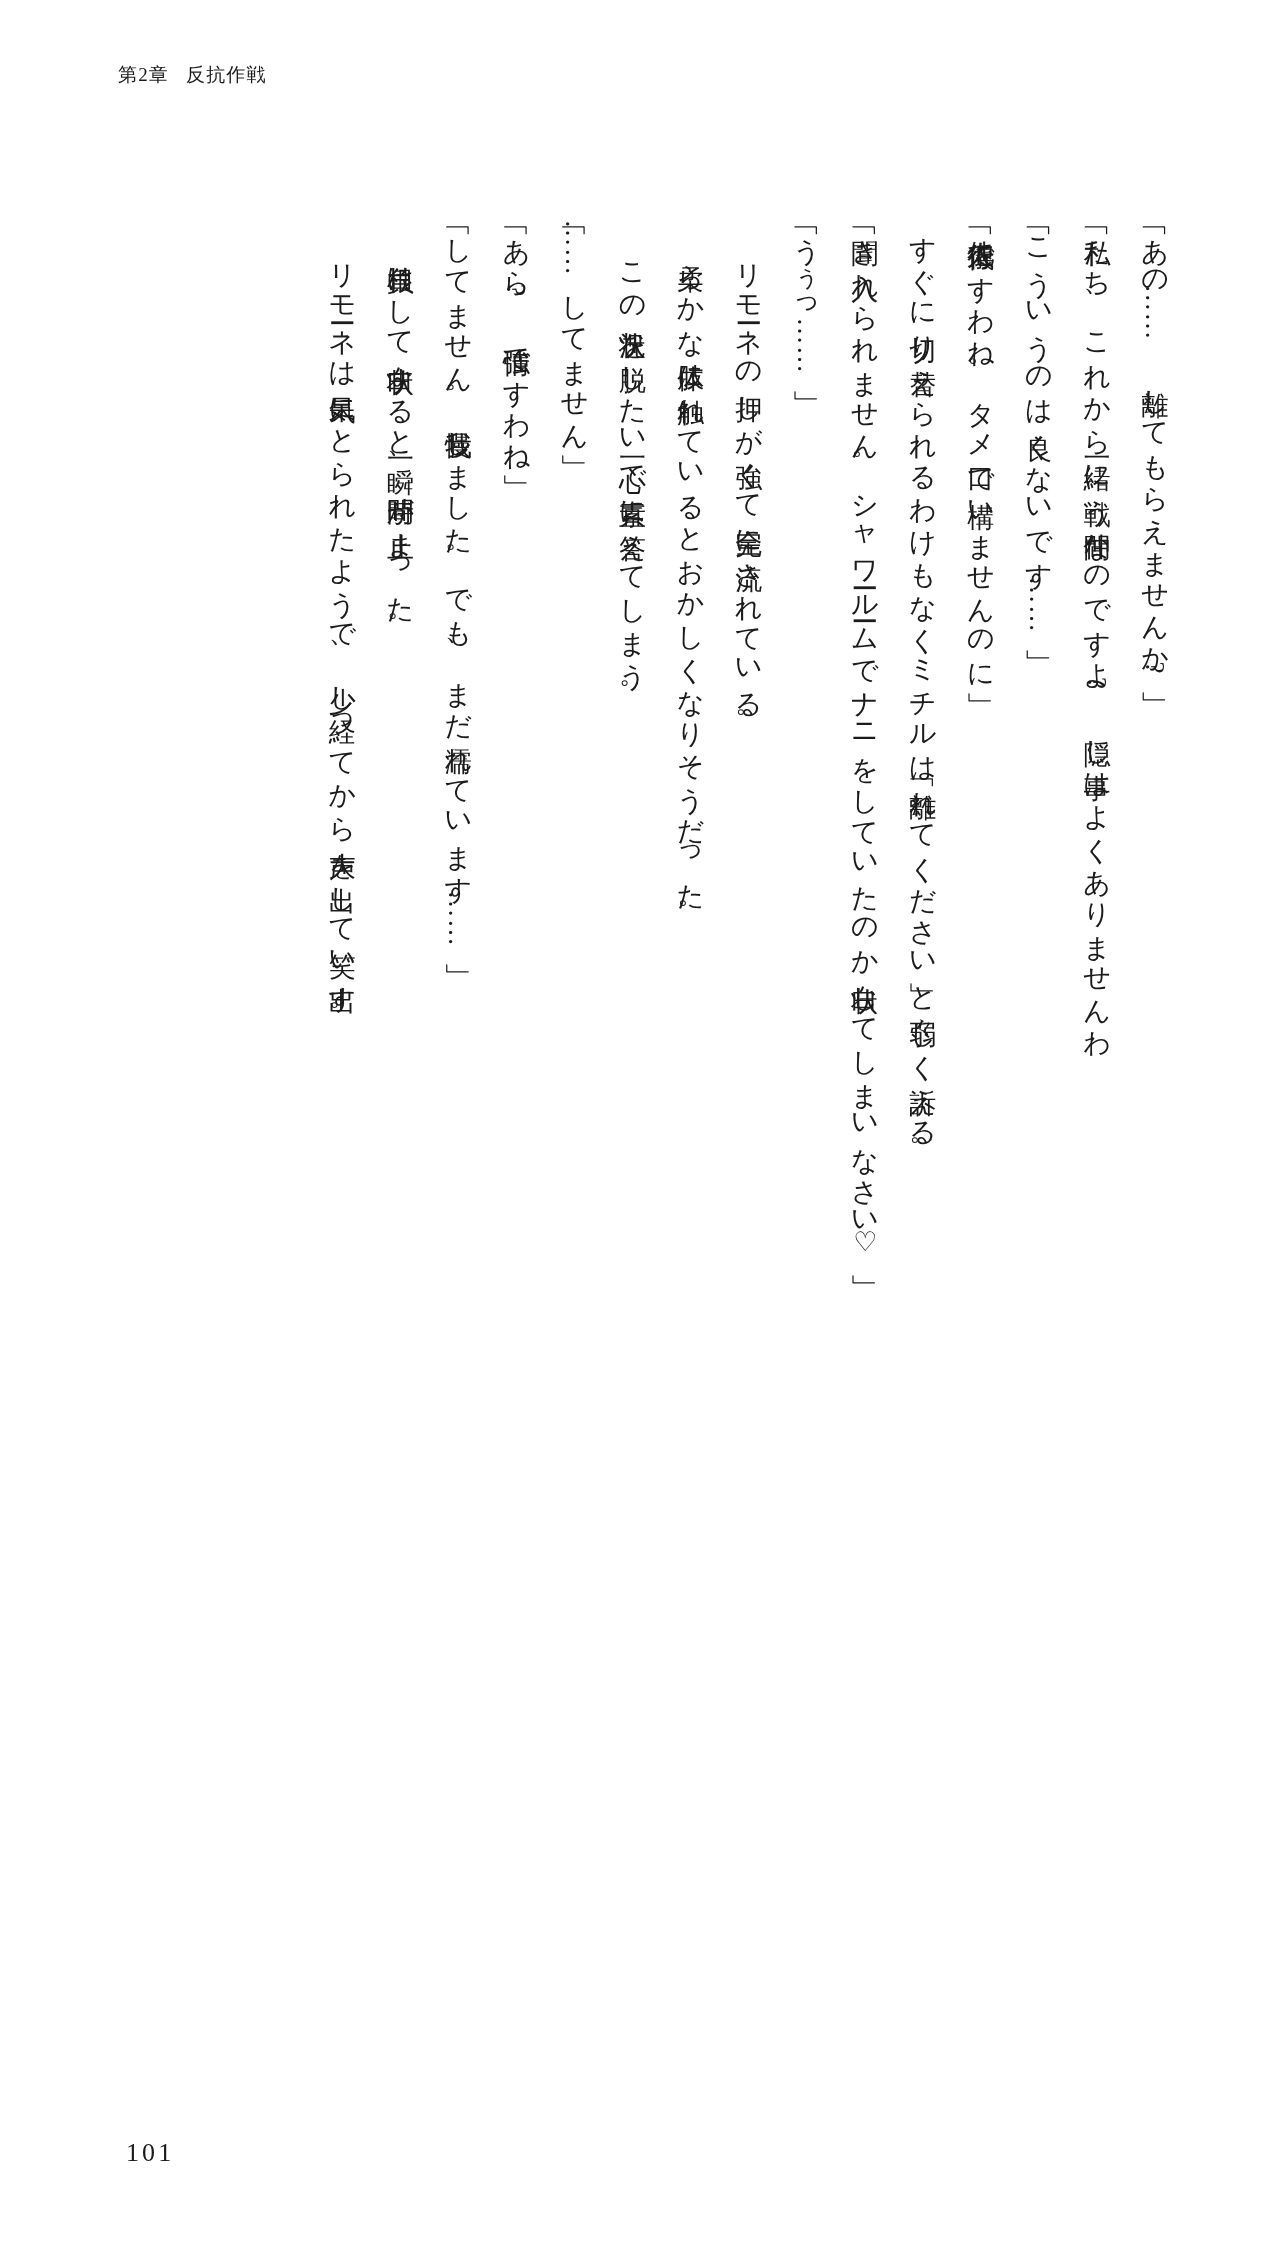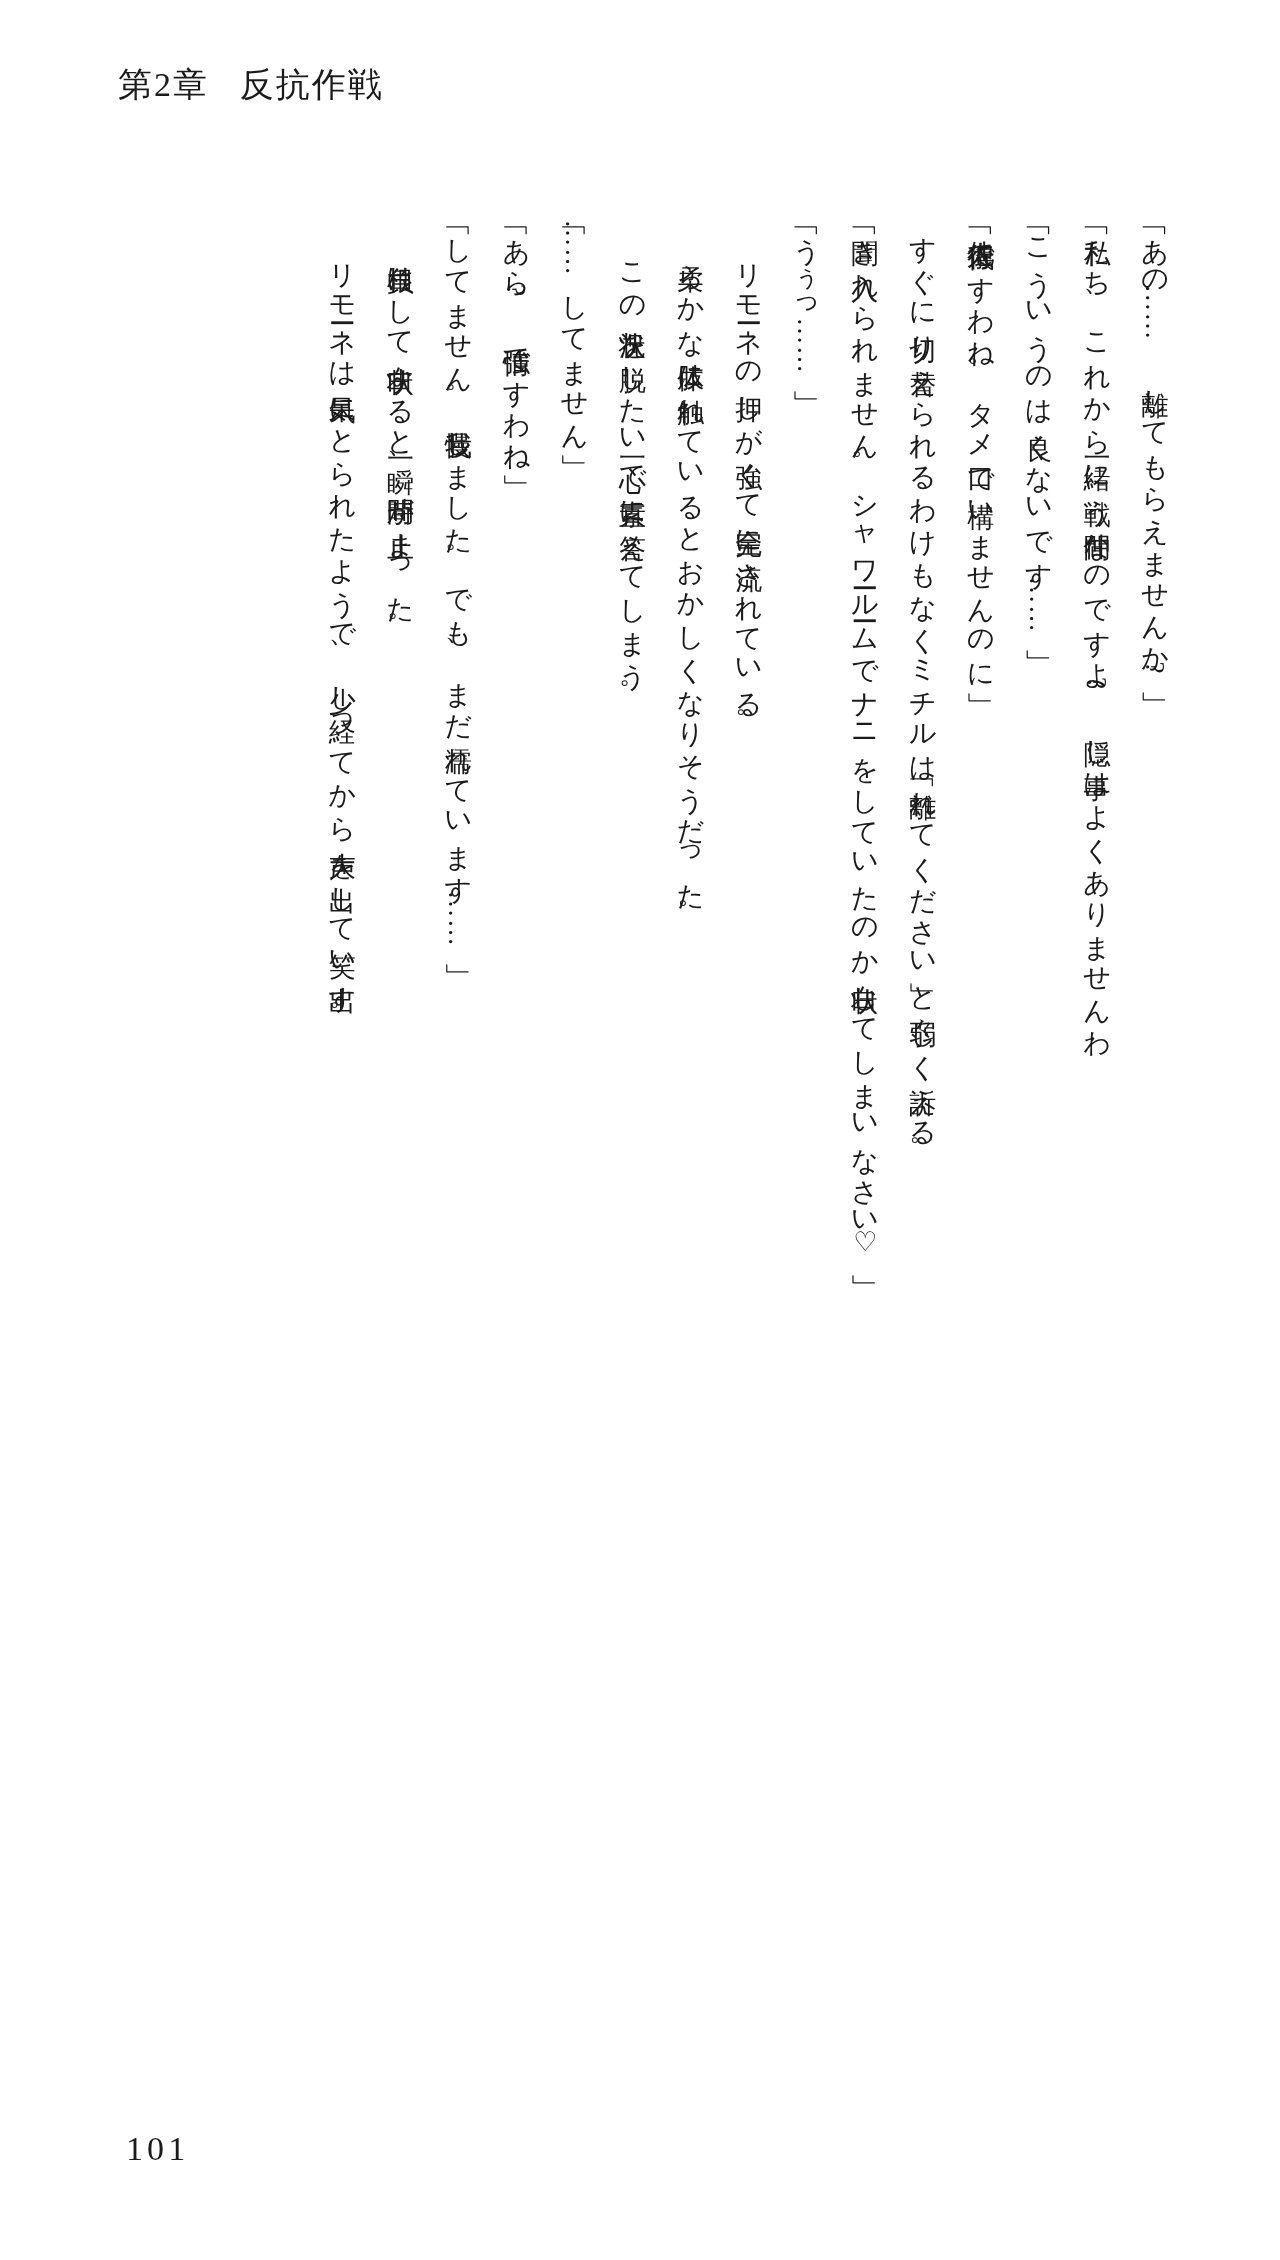--- a/index.html
+++ b/index.html
@@ -23,21 +23,21 @@
     width: 1280px;
     height: 2260px;
     background: #ffffff;
   }
 
   
   .running-header {
     position: absolute;
     left: 118px;
     top: 62px;
-    font-size: 34px;
+    font-size: 19px;
     letter-spacing: 0.06em;
     color: #1b1b1b;
     white-space: nowrap;
     font-family: "Liberation Serif", "DejaVu Serif", serif;
   }
   .running-header .chap-num {
     margin-right: 0.9em;
   }
 
   
@@ -63,21 +63,21 @@
   }
   .body-block p.indent {
     text-indent: 1em;
   }
 
   
   .folio {
     position: absolute;
     left: 126px;
     bottom: 92px;
-    font-size: 34px;
+    font-size: 26px;
     letter-spacing: 0.12em;
     color: #1b1b1b;
     font-family: "Liberation Serif", "DejaVu Serif", serif;
   }
 </style>
 </head>
 <body>
 
 <div class="page">
 

